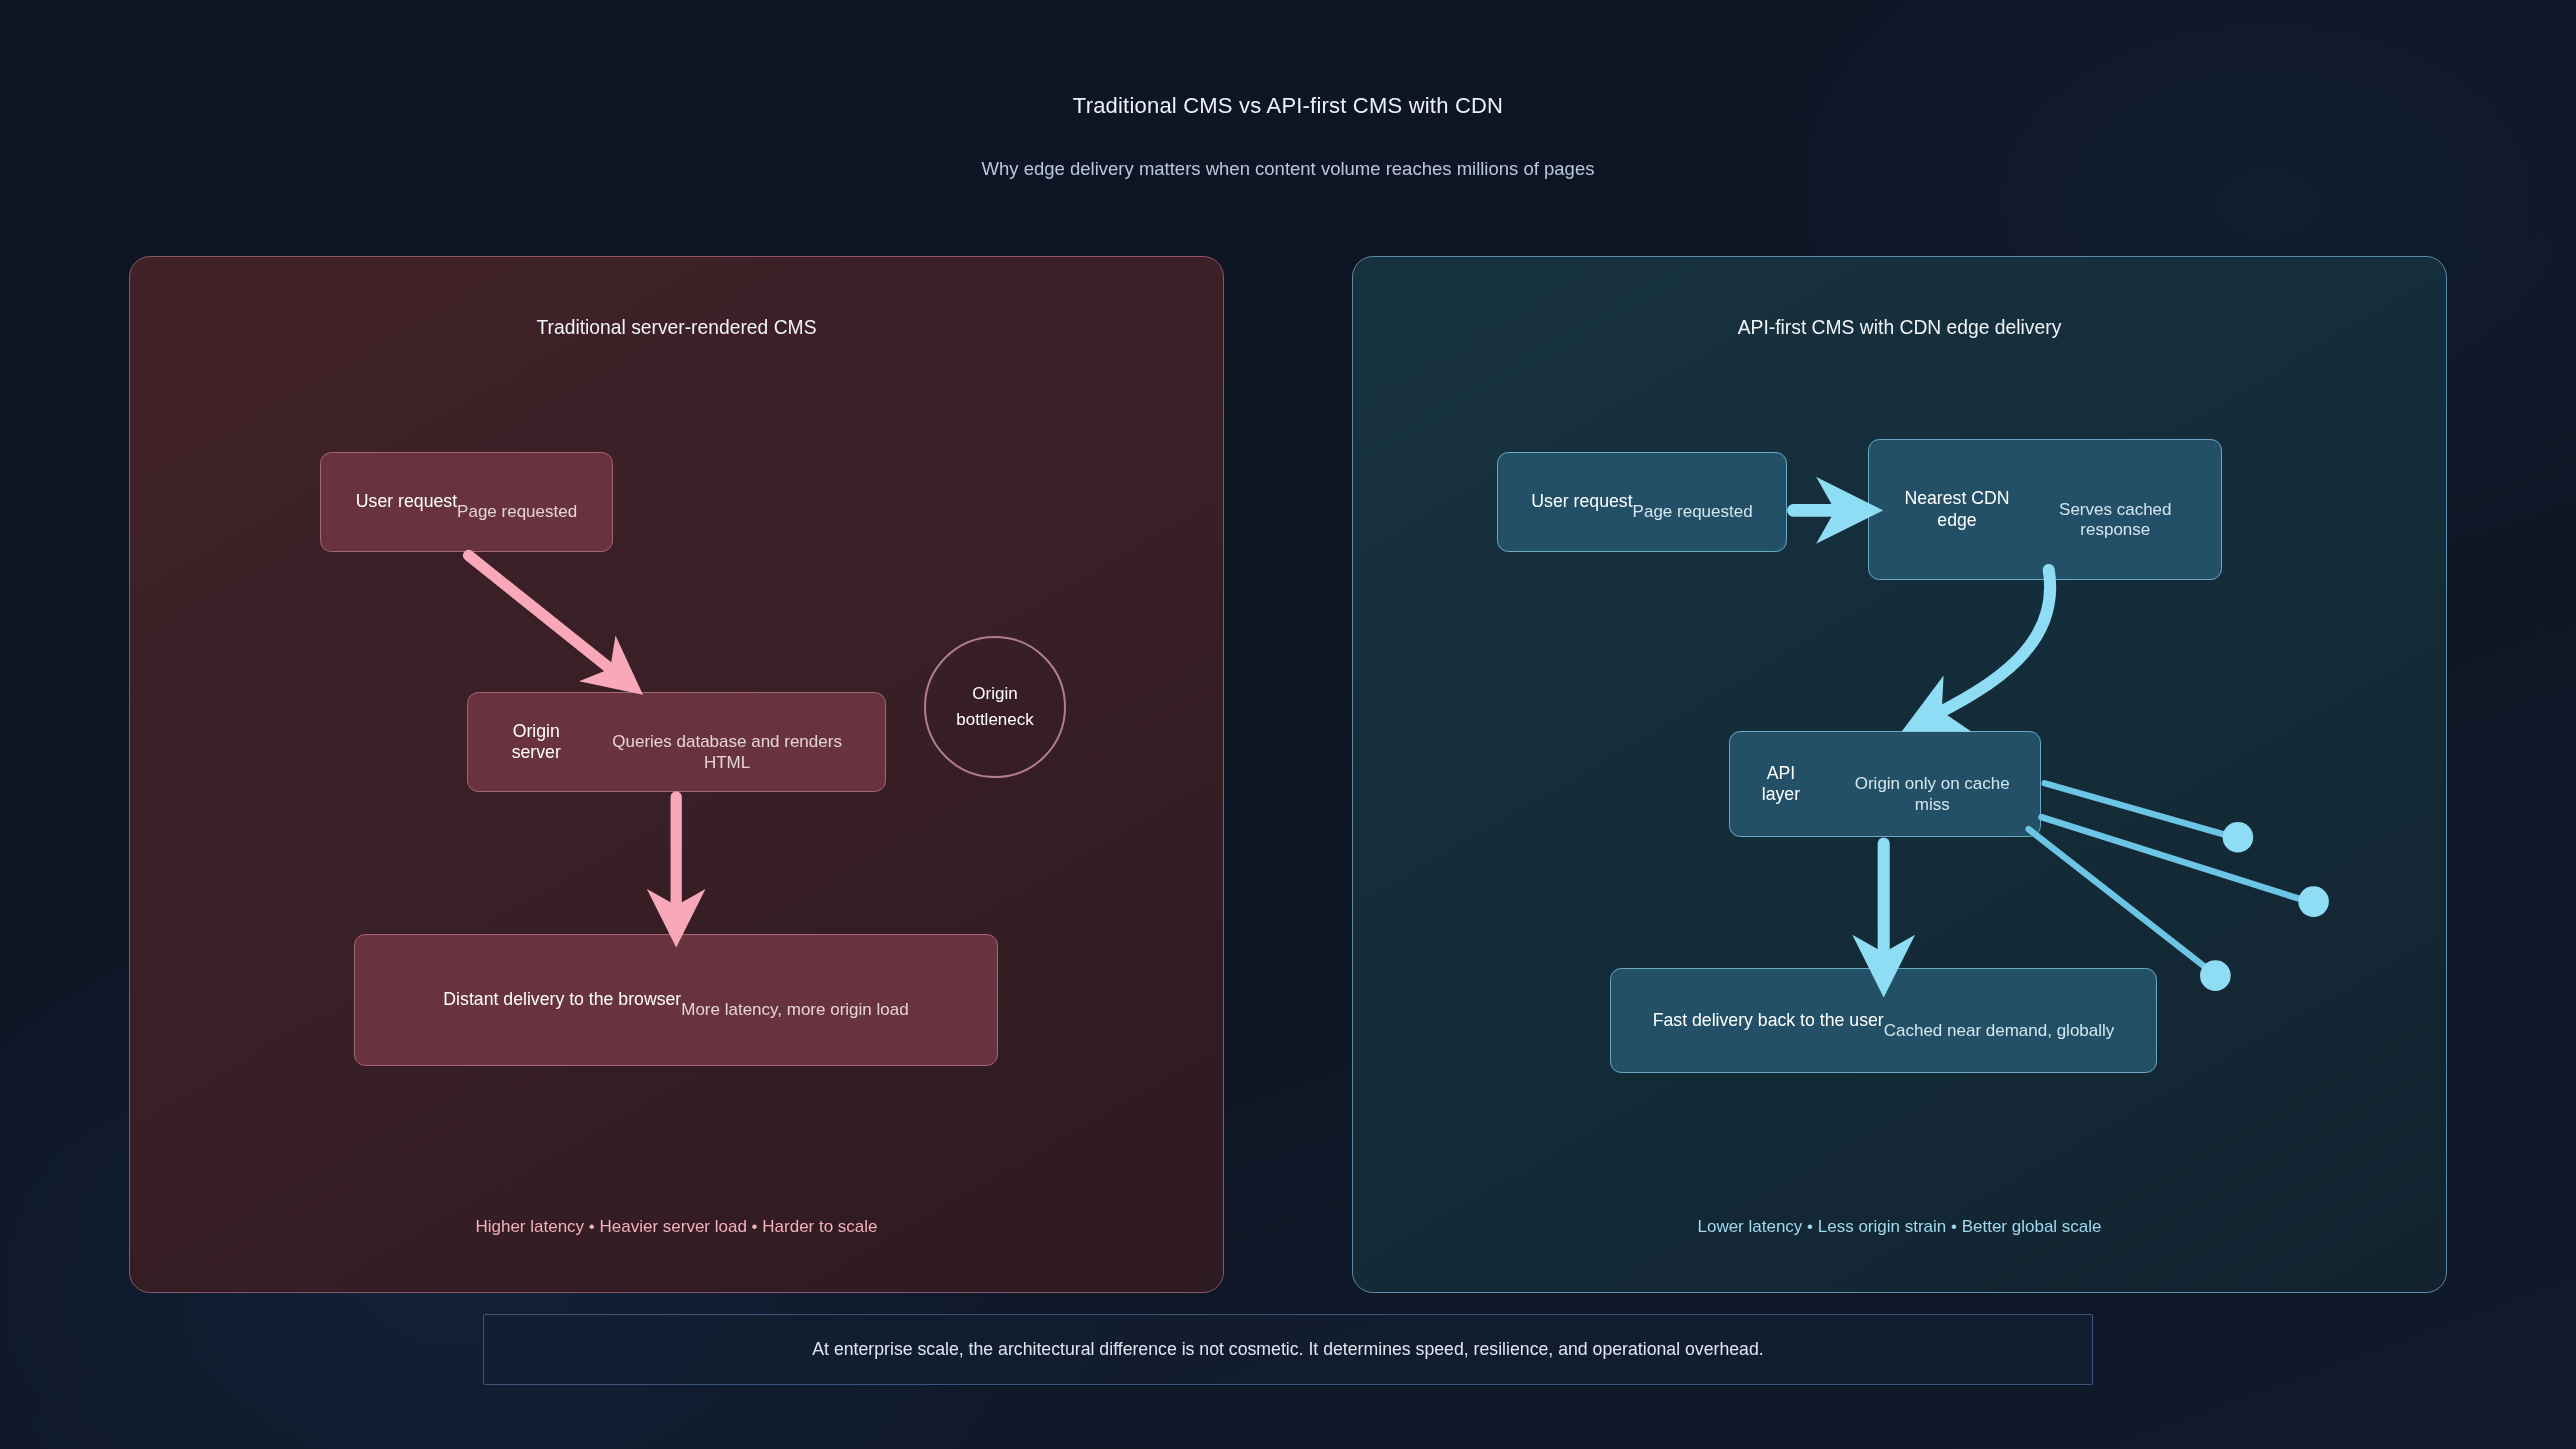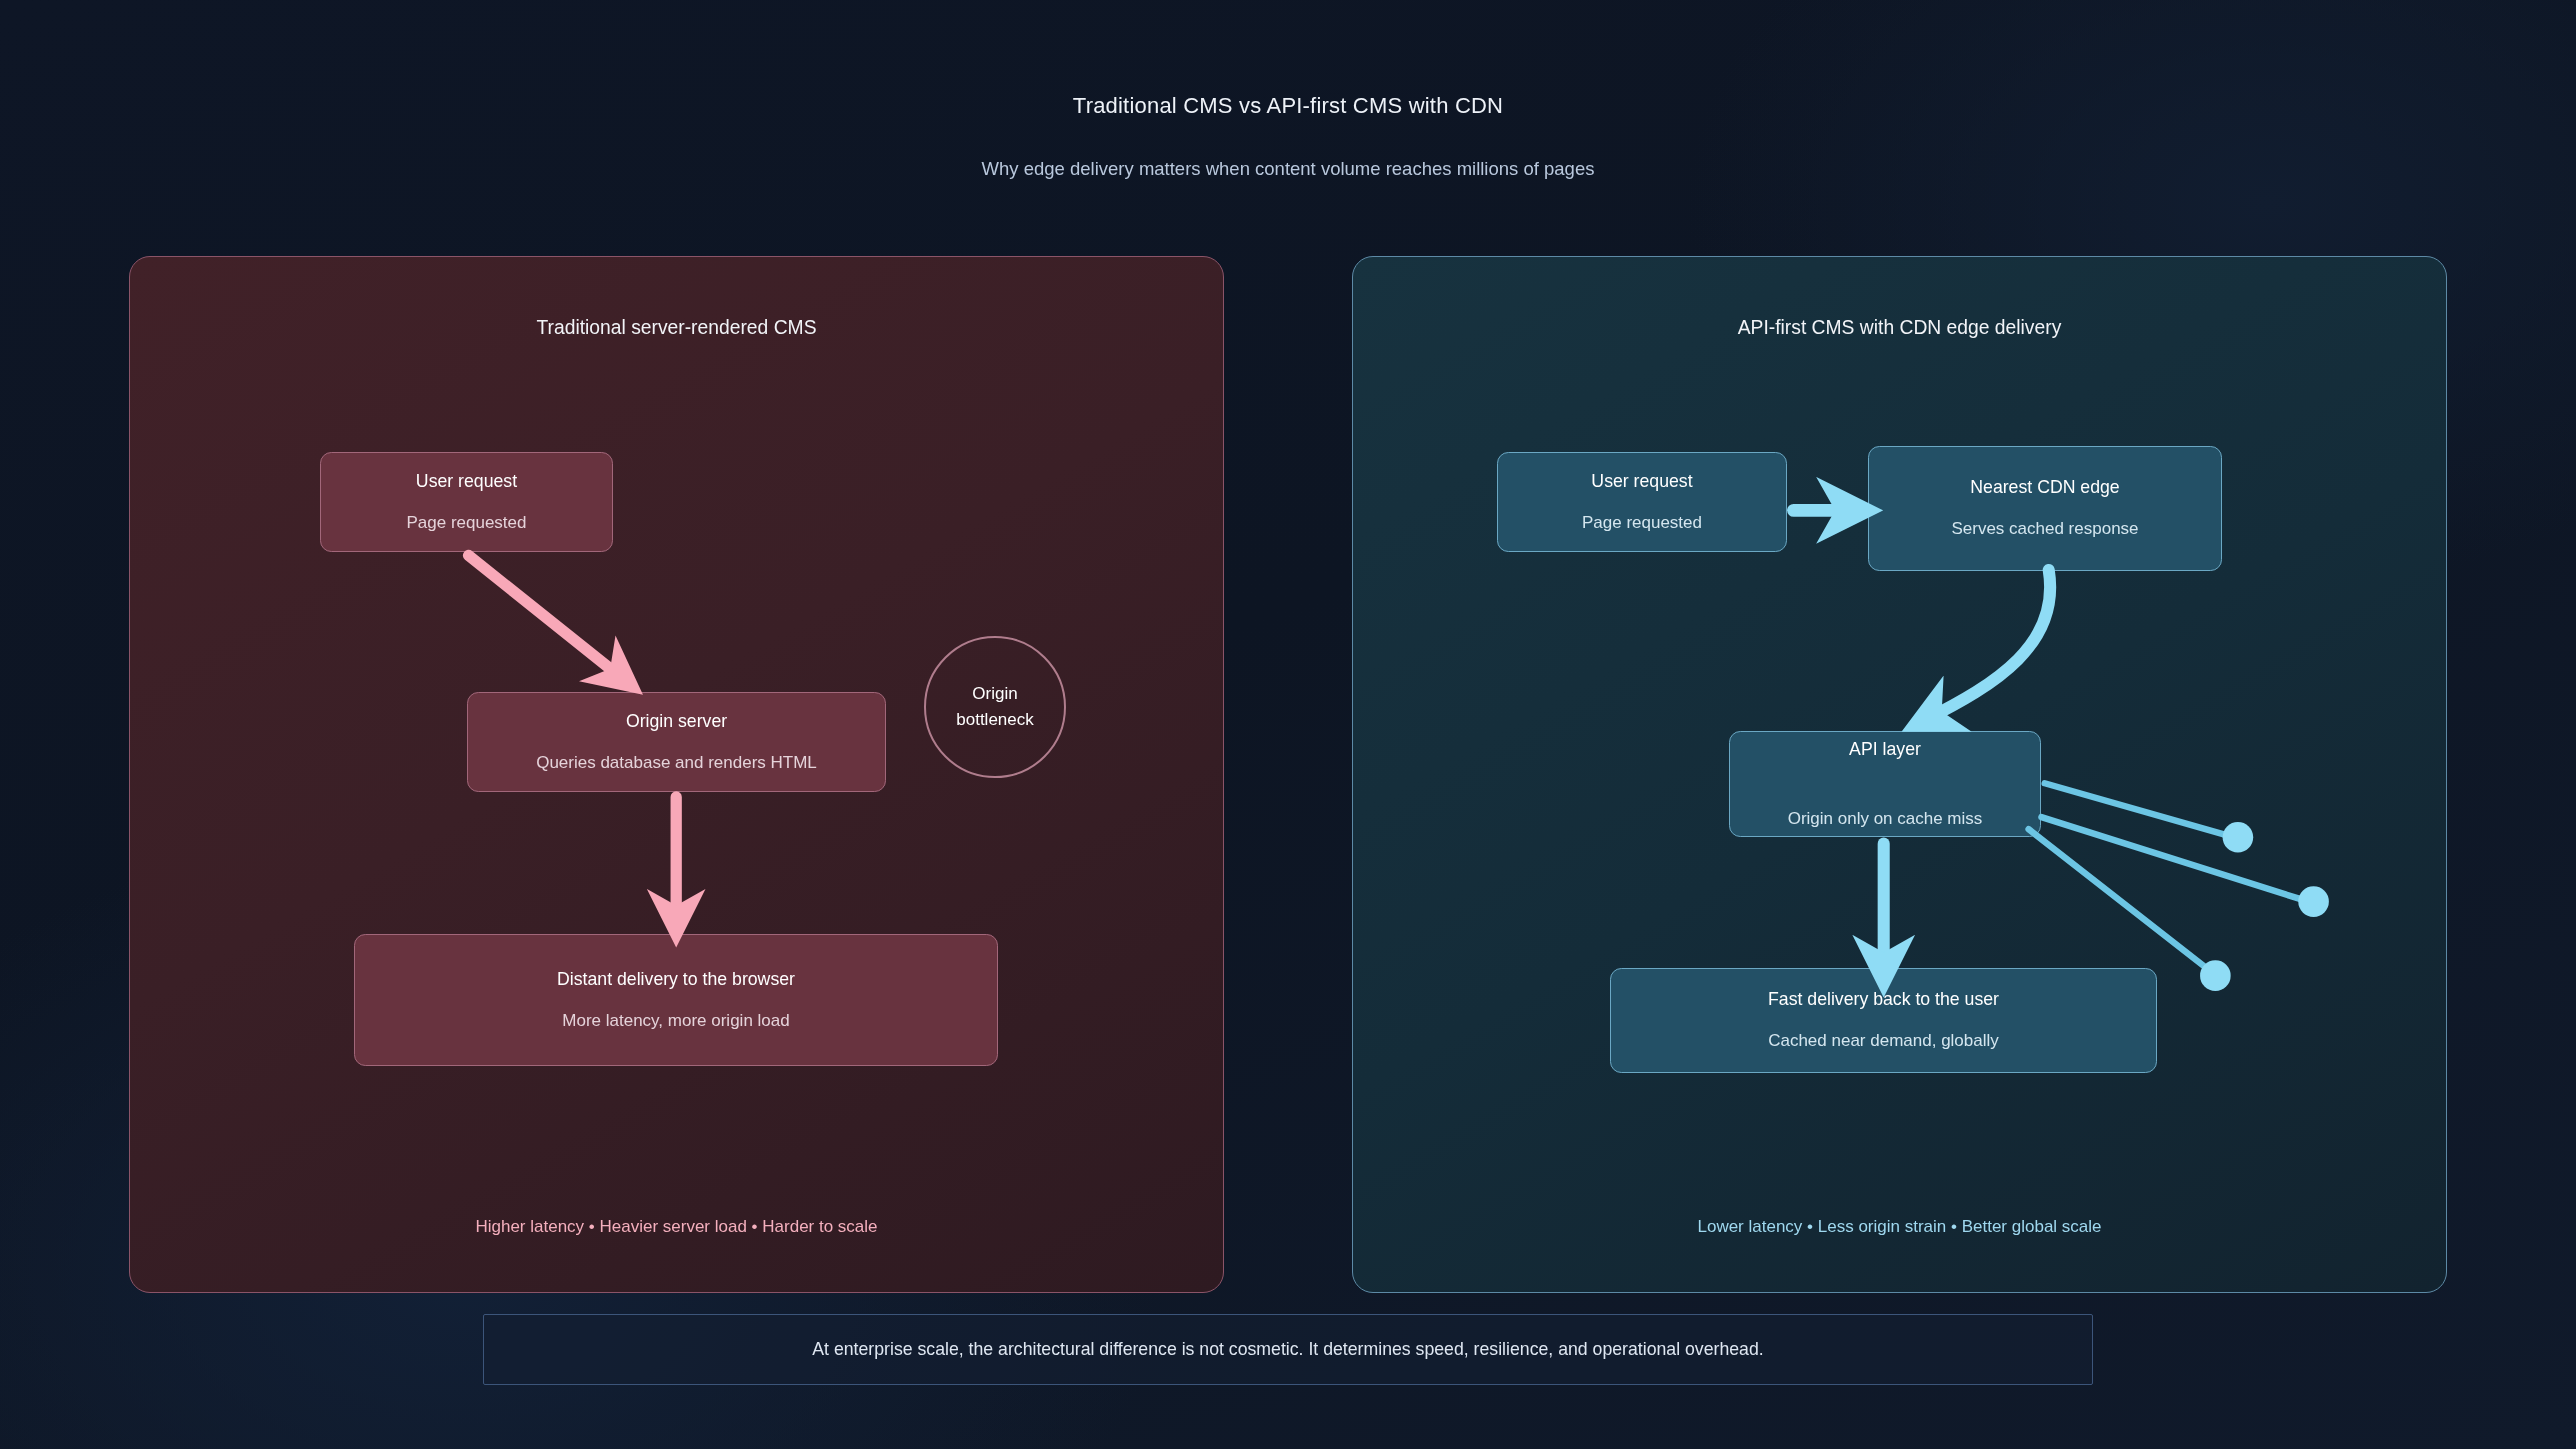--- a/index.html
+++ b/index.html
@@ -82,21 +82,20 @@
   }
   .panel-left .panel-footer { color: #f4afbd; }
   .panel-right .panel-footer { color: #9fd8ef; }
 
   
   .node {
     position: absolute;
     box-sizing: border-box;
     border-radius: 11.3px;
     display: flex;
-    flex-direction: column;
     align-items: center;
     justify-content: center;
     text-align: center;
     padding: 8px 17.7px;
   }
   .node .n-title {
     font-size: 17.7px;
     color: #ffffff;
     line-height: 1.2;
   }
@@ -116,21 +115,21 @@
   }
   .node-teal .n-sub { color: #d4e6ef; }
 
   
   #node-l1 { left: 320px; top: 452px; width: 293px; height: 100px; }
   #node-l2 { left: 467px; top: 692px; width: 419px; height: 100px; }
   #node-l3 { left: 354px; top: 934px; width: 644px; height: 132px; }
 
   
   #node-r1 { left: 1497px; top: 452px; width: 290px; height: 100px; }
-  #node-r2 { left: 1868px; top: 439px; width: 354px; height: 125px; margin-top: 7px; }
+  #node-r2 { left: 1868px; top: 439px; width: 354px; height: 141px; }
   #node-r3 { left: 1729px; top: 731px; width: 312px; height: 106px; gap: 28px; }
   #node-r4 { left: 1610px; top: 968px; width: 547px; height: 105px; }
 
   
   .bottleneck {
     position: absolute;
     left: 924px;
     top: 636px;
     width: 138px;
     height: 138px;

